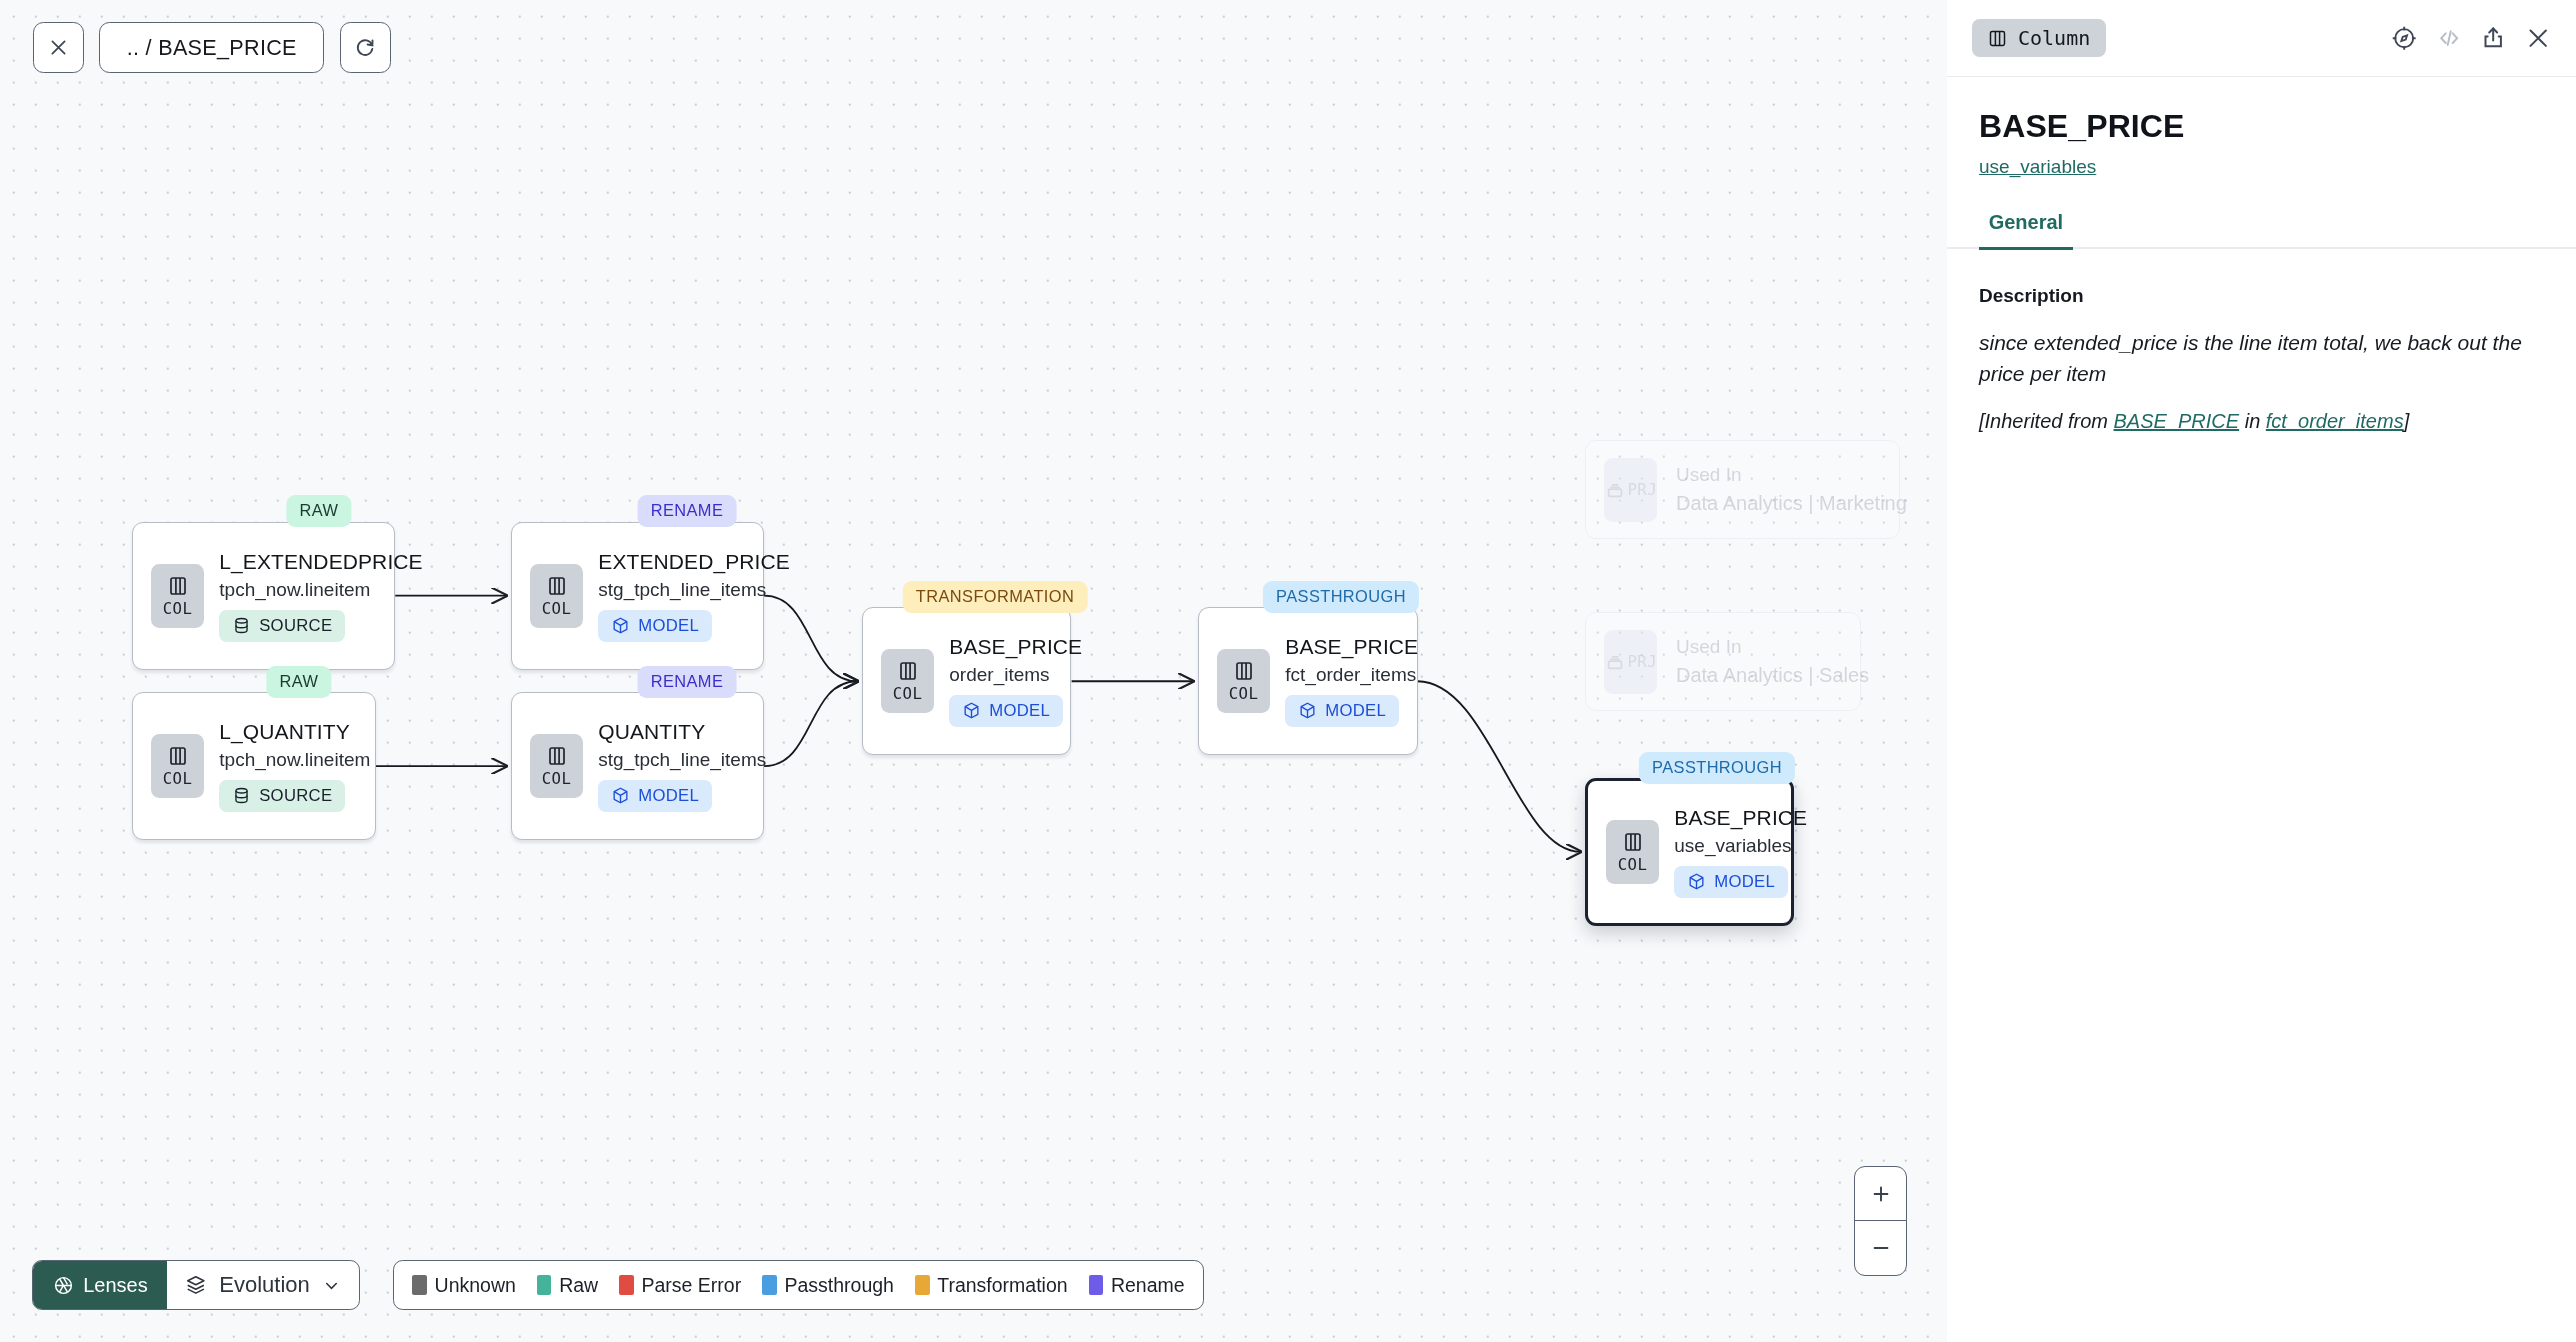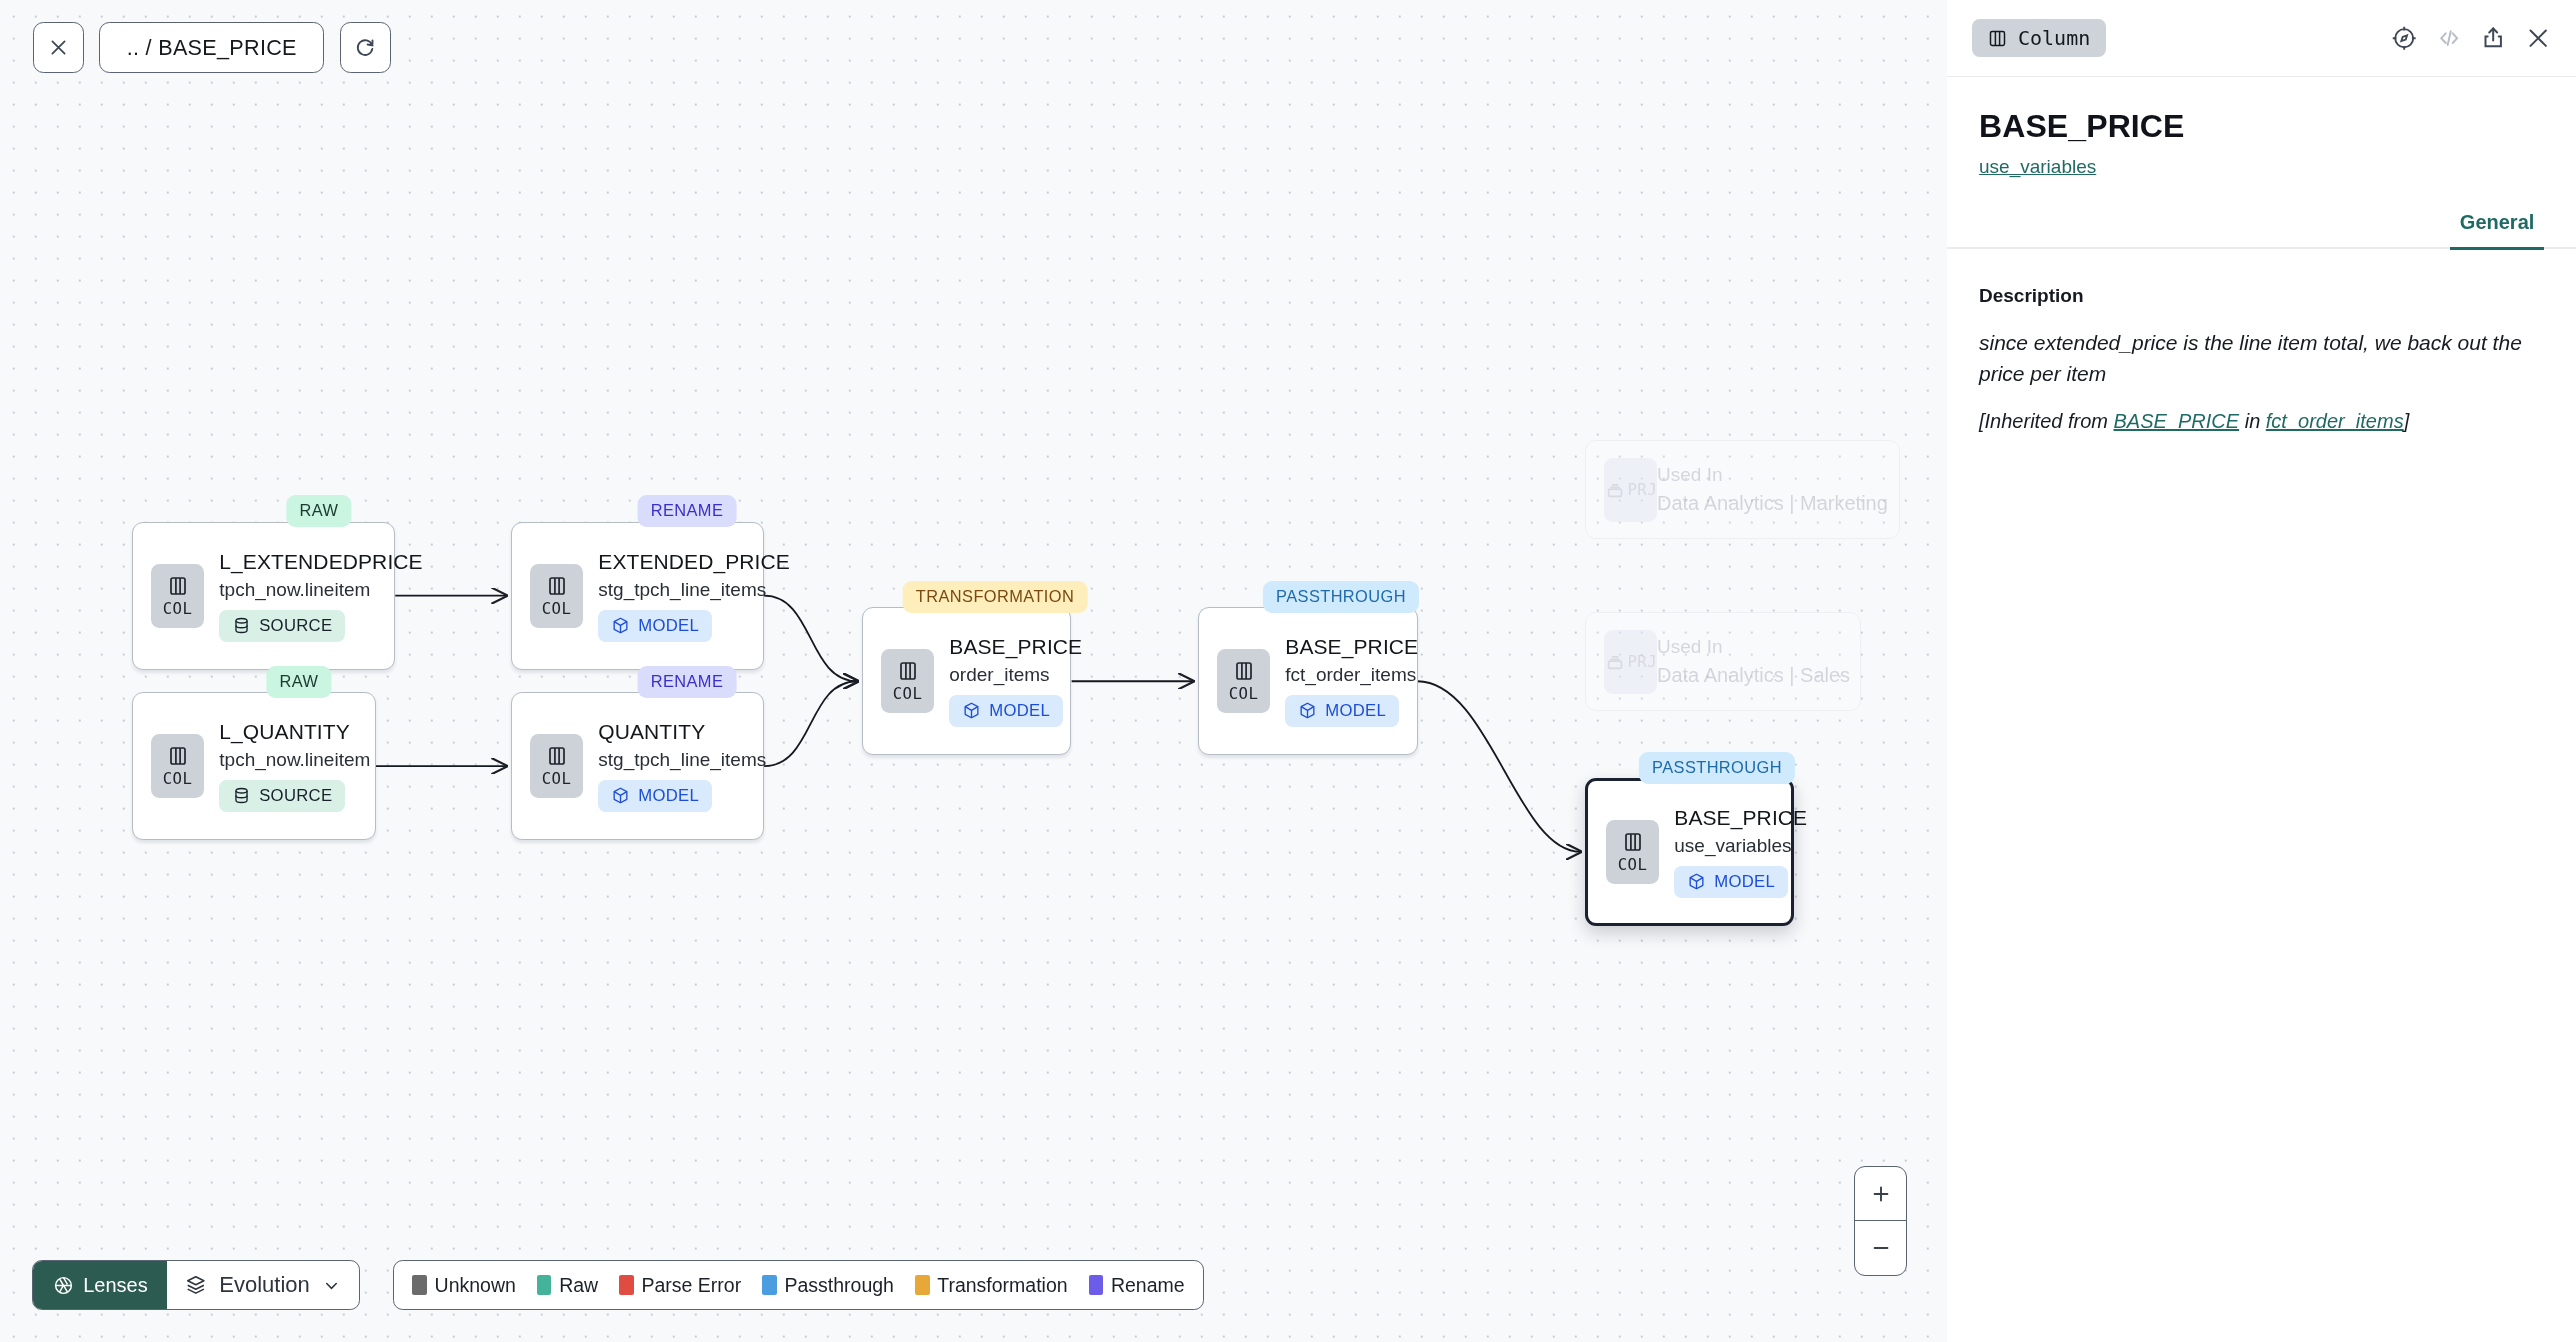--- a/index.html
+++ b/index.html
@@ -86,21 +86,21 @@
     display: flex; align-items: center; padding-left: 18px;
     opacity: .5;
   }
   .prj-chip {
     width: 53px; min-width: 53px; height: 64px;
     background: #e7e8f7; border-radius: 8.4px;
     display: flex; flex-direction: row; align-items: center; justify-content: center;
     gap: 1.4px; color: #b9bcc9;
   }
   .prj-chip .lbl { font-size: 15.7px; letter-spacing: 0.4px; font-family: "DejaVu Sans Mono", monospace; }
-  .usedin-body { margin-left: 0; display: flex; flex-direction: column; gap: 6.3px; }
+  .usedin-body { margin-left: 19px; display: flex; flex-direction: column; gap: 6.3px; }
   .usedin-top { font-size: 19px; color: #b0b5bf; }
   .usedin-sub { font-size: 20px; color: #aeb3bd; white-space: nowrap; }
 
   
   .botbar { position: absolute; left: 32px; bottom: 33px; display: flex; align-items: center; gap: 33px; z-index: 30; }
   .seg {
     display: flex; align-items: stretch; height: 50px;
     border: 1.5px solid #5a6372; border-radius: 9.7px; overflow: hidden;
     background: #fff;
   }
@@ -142,21 +142,21 @@
     font-family: "DejaVu Sans Mono", monospace; font-size: 20px; color: #14171c;
     cursor: pointer;
   }
   .p-actions { display: flex; align-items: center; gap: 18px; color: #3f4756; }
   .p-actions .act { cursor: pointer; display: flex; }
   .p-actions .disabled { color: #b8bdc6; }
 
   .p-title { font-size: 32px; font-weight: bold; color: #101319; padding: 31px 32px 0; letter-spacing: 0.1px; }
   .p-link  { font-size: 19px; color: #1f6a63; text-decoration: underline; padding: 11px 32px 0; cursor: pointer; width: max-content; }
 
-  .tabs { margin-top: 33px; padding: 0 32px; border-bottom: 2.1px solid #e9ebef; display: flex; justify-content: flex-end; }
+  .tabs { margin-top: 33px; padding: 0 32px; border-bottom: 2.1px solid #e9ebef; display: flex; }
   .tab {
     font-size: 20px; color: #1f6a63; padding: 0 9.7px 12.5px; cursor: pointer;
     border-bottom: 3.5px solid #1f6a63; margin-bottom: -2.1px; font-weight: bold;
   }
 
   .sec-label { font-size: 19px; font-weight: bold; color: #151920; padding: 36px 32px 0; }
   .desc { font-size: 21px; font-style: italic; color: #171b22; padding: 19.5px 39px 0 32px; line-height: 1.48; }
   .inh  { font-size: 20px; font-style: italic; color: #171b22; padding: 18px 32px 0; line-height: 1.45; }
   .inh a { color: #1f6a63; text-decoration: underline; cursor: pointer; }
 </style>

